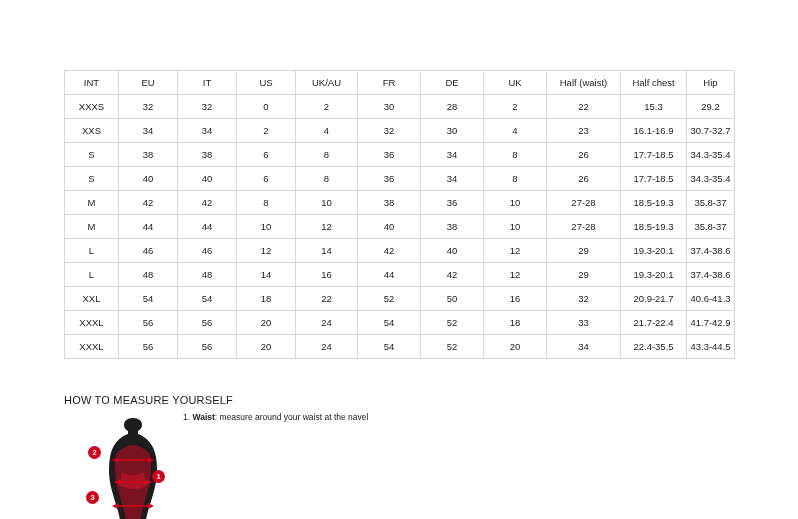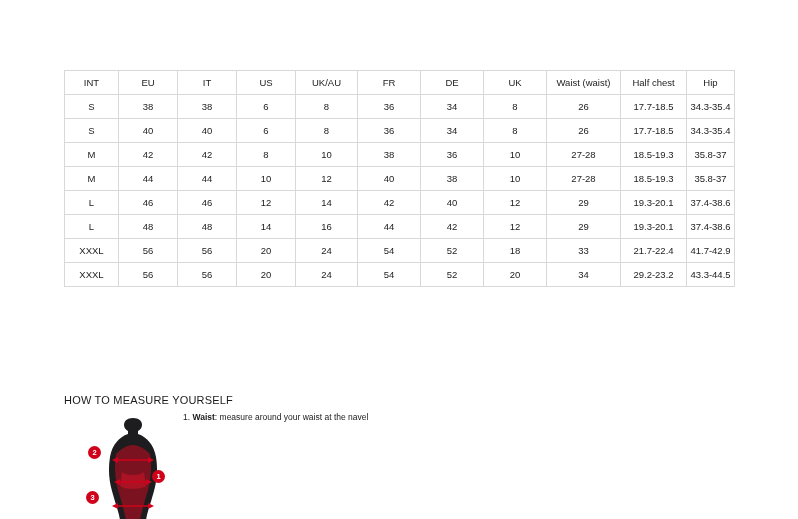--- a/index.html
+++ b/index.html
@@ -132,26 +132,52 @@
       <thead>
         <tr>
           <th>INT</th>
           <th>EU</th>
           <th>IT</th>
           <th>US</th>
           <th>UK/AU</th>
           <th>FR</th>
           <th>DE</th>
           <th>UK</th>
-          <th>Waist (waist)</th>
+          <th>Half (waist)</th>
           <th>Half chest</th>
           <th>Hip</th>
         </tr>
       </thead>
       <tbody>
+        <tr>
+          <td>XXXS</td>
+          <td>32</td>
+          <td>32</td>
+          <td>0</td>
+          <td>2</td>
+          <td>30</td>
+          <td>28</td>
+          <td>2</td>
+          <td>22</td>
+          <td>15.3</td>
+          <td>29.2</td>
+        </tr>
+        <tr>
+          <td>XXS</td>
+          <td>34</td>
+          <td>34</td>
+          <td>2</td>
+          <td>4</td>
+          <td>32</td>
+          <td>30</td>
+          <td>4</td>
+          <td>23</td>
+          <td>16.1-16.9</td>
+          <td>30.7-32.7</td>
+        </tr>
         <tr>
           <td>S</td>
           <td>38</td>
           <td>38</td>
           <td>6</td>
           <td>8</td>
           <td>36</td>
           <td>34</td>
           <td>8</td>
           <td>26</td>
@@ -217,20 +243,33 @@
           <td>14</td>
           <td>16</td>
           <td>44</td>
           <td>42</td>
           <td>12</td>
           <td>29</td>
           <td>19.3-20.1</td>
           <td>37.4-38.6</td>
         </tr>
         <tr>
+          <td>XXL</td>
+          <td>54</td>
+          <td>54</td>
+          <td>18</td>
+          <td>22</td>
+          <td>52</td>
+          <td>50</td>
+          <td>16</td>
+          <td>32</td>
+          <td>20.9-21.7</td>
+          <td>40.6-41.3</td>
+        </tr>
+        <tr>
           <td>XXXL</td>
           <td>56</td>
           <td>56</td>
           <td>20</td>
           <td>24</td>
           <td>54</td>
           <td>52</td>
           <td>18</td>
           <td>33</td>
           <td>21.7-22.4</td>
@@ -239,21 +278,21 @@
         <tr>
           <td>XXXL</td>
           <td>56</td>
           <td>56</td>
           <td>20</td>
           <td>24</td>
           <td>54</td>
           <td>52</td>
           <td>20</td>
           <td>34</td>
-          <td>29.2-23.2</td>
+          <td>22.4-35.5</td>
           <td>43.3-44.5</td>
         </tr>
       </tbody>
     </table>
   </div>
 
   <div class="measure-title">HOW TO MEASURE YOURSELF</div>
 
   <svg class="figure" viewBox="0 0 110 140">
 

